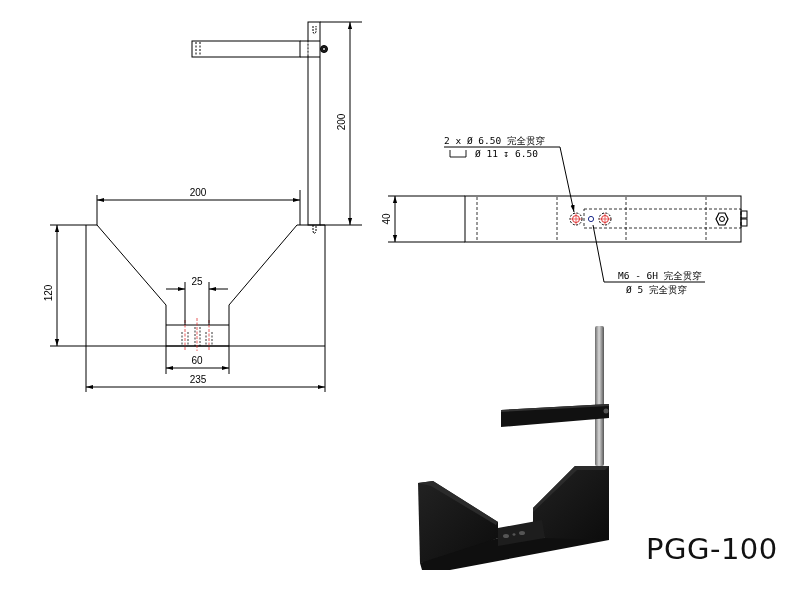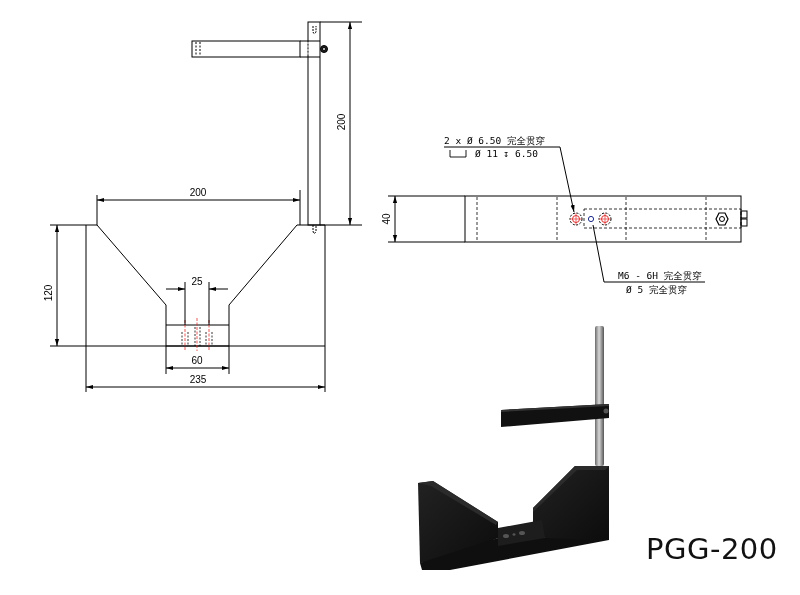--- a/index.html
+++ b/index.html
@@ -150,13 +150,13 @@
     <polygon points="420,563 498,538 545,538 609,522 609,540 450,570 422,570" fill="#0f0f0f"></polygon>
     <polygon points="575,466 609,466 609,540 545,538 533,528 533,508" fill="url(#body)"></polygon>
     <polygon points="575,466 609,466 605,470 577,470 533,512 533,508" fill="#2b2b2b"></polygon>
     <polygon points="498,528 542,520 545,538 498,546" fill="#1d1d1d"></polygon>
     <ellipse cx="506" cy="536" rx="3" ry="2" fill="#555"></ellipse>
     <ellipse cx="514" cy="534.5" rx="1.5" ry="1.2" fill="#555"></ellipse>
     <ellipse cx="522" cy="533" rx="3" ry="2" fill="#555"></ellipse>
   </g>
 </svg>
 
-<div class="model">PGG-200</div>
+<div class="model">PGG-100</div>
 
 </body></html>

